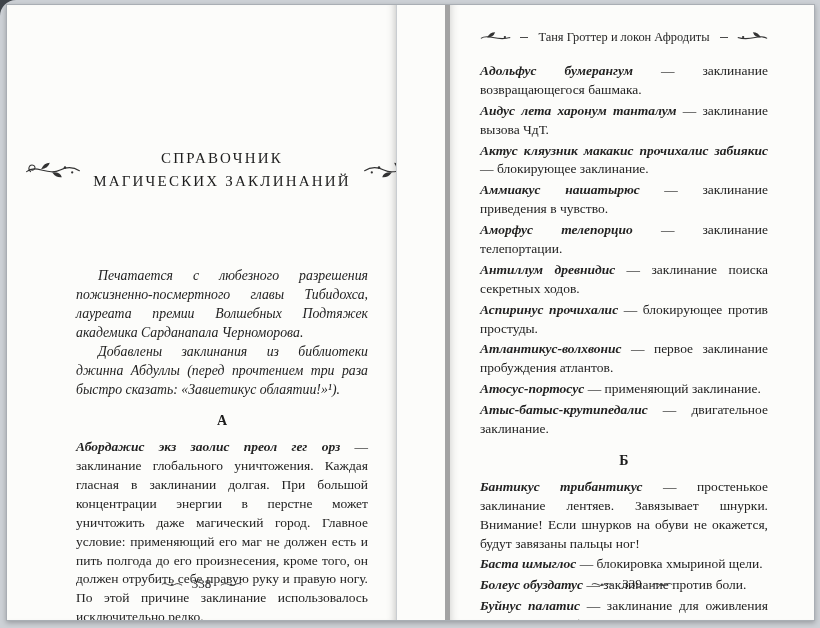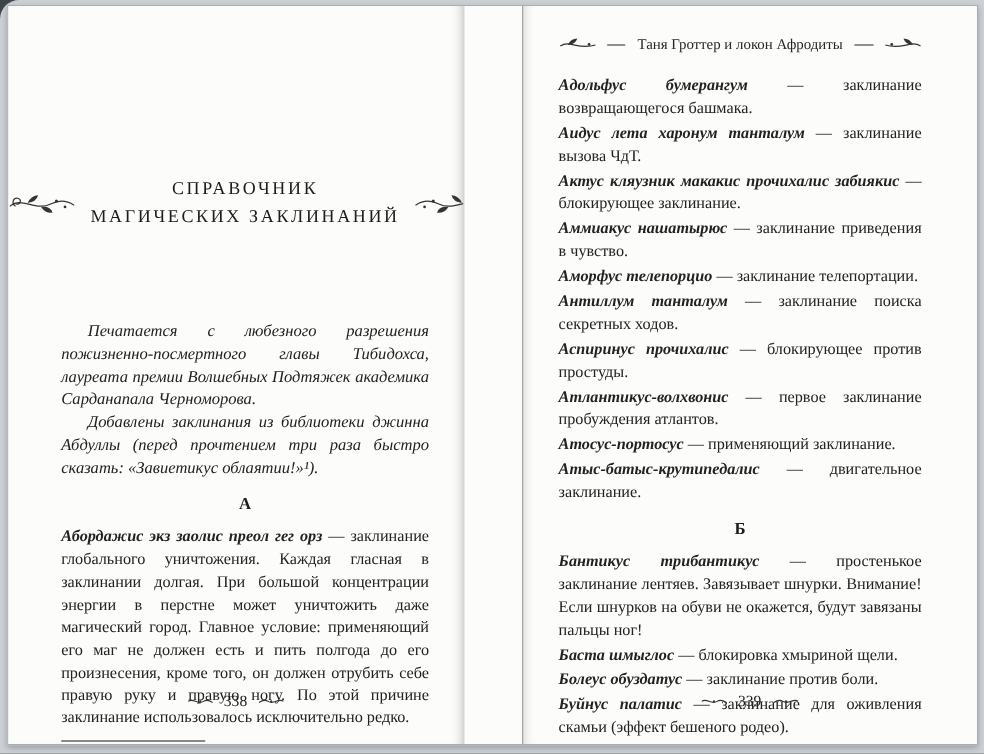--- a/index.html
+++ b/index.html
@@ -24,22 +24,22 @@
     box-shadow: 0 2px 5px rgba(0,0,0,.25);
     background: #fcfcfa;
   }
   .page {
     position: relative;
     flex: 1 1 0;
     background: #fcfcfa;
     overflow: hidden;
     color: #222;
   }
-  .page-left  { box-shadow: inset -8px 0 10px -8px rgba(0,0,0,.28); border-right: 1px solid #c9cdd1; }
-  .page-right { box-shadow: inset  8px 0 10px -8px rgba(0,0,0,.20); border-left: 1px solid #a3a3a3; margin-left: 48px; }
+  .page-left  { box-shadow: inset -8px 0 10px -8px rgba(0,0,0,.28); border-right: 1px solid #c9cdd1; padding-left: 25px; }
+  .page-right { box-shadow: inset  8px 0 10px -8px rgba(0,0,0,.20); border-left: 5px solid #a3a3a3; margin-left: 48px; }
 
   .inner-left  { padding: 0 28px 0 44px; }
   .inner-right { padding: 0 46px 0 30px; }
 
   
   .title-block {
     margin-top: 142px;
     display: flex; align-items: center; justify-content: center; gap: 12px;
   }
   .book-title {
@@ -187,21 +187,21 @@
             <circle cx="28" cy="6.5" r="1.3" fill="#333"></circle>
           </svg>
         </div>
 
         <div class="entries">
           <p class="entry"><span class="term">Адольфус бумерангум</span> <span>— заклинание возвращающегося башмака.</span></p>
           <p class="entry"><span class="term">Аидус лета харонум танталум</span> <span>— заклинание вызова ЧдТ.</span></p>
           <p class="entry"><span class="term">Актус кляузник макакис прочихалис забиякис</span> <span>— блокирующее заклинание.</span></p>
           <p class="entry"><span class="term">Аммиакус нашатырюс</span> <span>— заклинание приведения в чувство.</span></p>
           <p class="entry"><span class="term">Аморфус телепорцио</span> <span>— заклинание телепортации.</span></p>
-          <p class="entry"><span class="term">Антиллум танталум</span> <span>— заклинание поиска секретных ходов.</span></p>
+          <p class="entry"><span class="term">Антиллум древнидис</span> <span>— заклинание поиска секретных ходов.</span></p>
           <p class="entry"><span class="term">Аспиринус прочихалис</span> <span>— блокирующее против простуды.</span></p>
           <p class="entry"><span class="term">Атлантикус-волхвонис</span> <span>— первое заклинание пробуждения атлантов.</span></p>
           <p class="entry"><span class="term">Атосус-портосус</span> <span>— применяющий заклинание.</span></p>
           <p class="entry"><span class="term">Атыс-батыс-крутипедалис</span> <span>— двигательное заклинание.</span></p>
 
           <div class="section-letter">Б</div>
 
           <p class="entry"><span class="term">Бантикус трибантикус</span> <span>— простенькое заклинание лентяев. Завязывает шнурки. Внимание! Если шнурков на обуви не окажется, будут завязаны пальцы ног!</span></p>
           <p class="entry"><span class="term">Баста шмыглос</span> <span>— блокировка хмыриной щели.</span></p>
           <p class="entry"><span class="term">Болеус обуздатус</span> <span>— заклинание против боли.</span></p>

